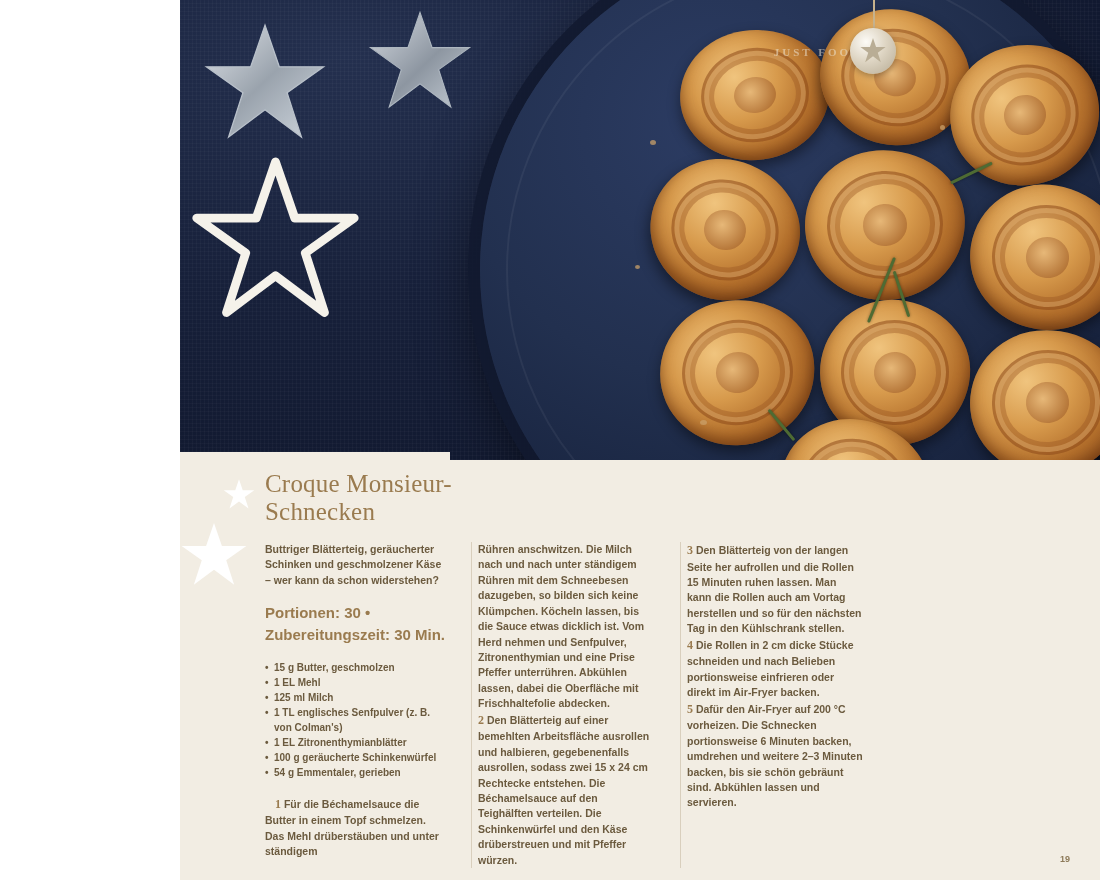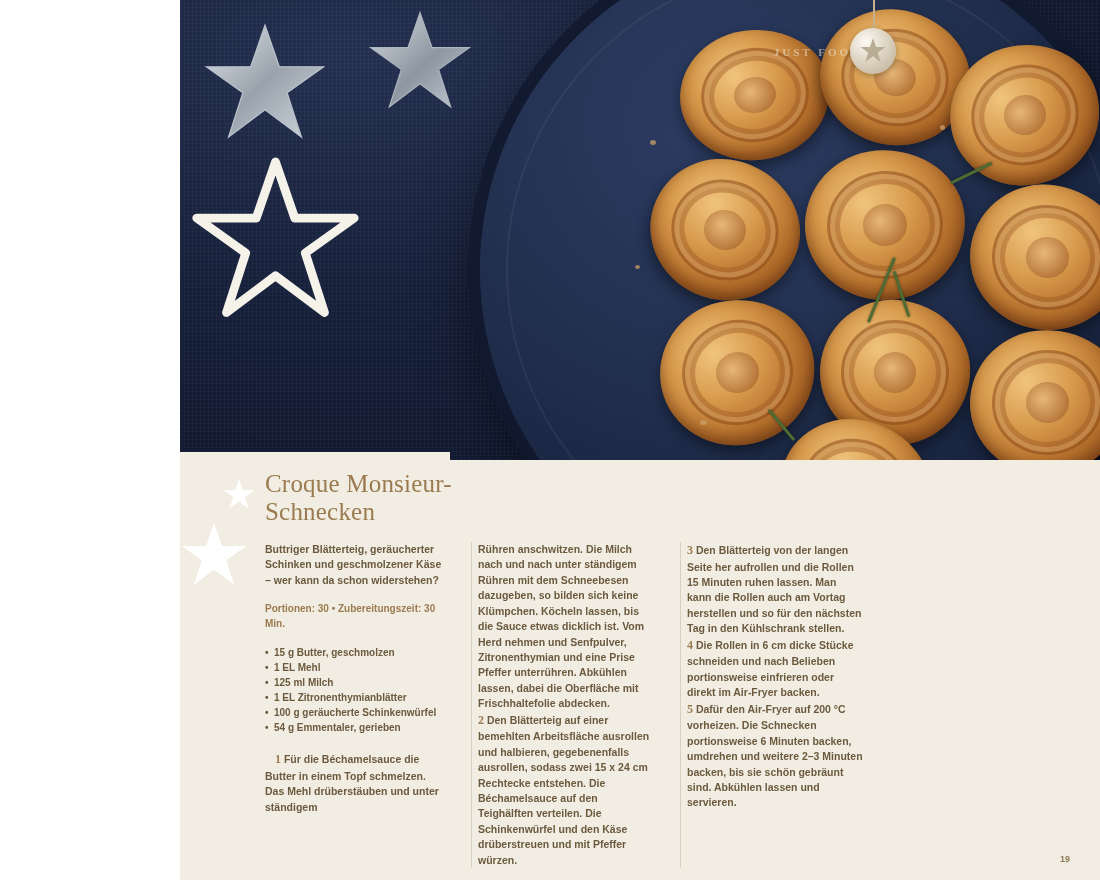--- a/index.html
+++ b/index.html
@@ -198,21 +198,21 @@
   .col.c3 { width: 176px; padding-left: 6px; border-left: 1px solid #d9cfbd; }
 
   .intro {
     font-size: 10.5px;
     line-height: 1.46;
     color: #6b5a3e;
     font-weight: bold;
     margin: 0 0 14px 0;
   }
   .meta {
-    font-size: 10px;
+    font-size: 15px;
     line-height: 1.46;
     color: #9a7b4f;
     font-weight: bold;
     margin: 0 0 14px 0;
   }
   .ing {
     list-style: none;
     margin: 0 0 16px 0;
     padding: 0;
   }
@@ -380,40 +380,41 @@
 
     <div class="columns">
 
       <div class="col c1">
         <p class="intro">Buttriger Blätterteig, geräucherter Schinken und geschmolzener Käse – wer kann da schon widerstehen?</p>
         <p class="meta">Portionen: 30 • Zubereitungszeit: 30 Min.</p>
         <ul class="ing">
           <li>15 g Butter, geschmolzen</li>
           <li>1 EL Mehl</li>
           <li>125 ml Milch</li>
+          <li>1 TL englisches Senfpulver (z. B. von Colman's)</li>
           <li>1 EL Zitronenthymianblätter</li>
           <li>100 g geräucherte Schinkenwürfel</li>
           <li>54 g Emmentaler, gerieben</li>
         </ul>
         <div class="steps">
           <p class="indent-first"><span class="stepnum">1</span> <span>Für die Béchamelsauce die Butter in einem Topf schmelzen. Das Mehl drüberstäuben und unter ständigem</span></p>
         </div>
       </div>
 
       <div class="col c2">
         <div class="steps">
           <p>Rühren anschwitzen. Die Milch nach und nach unter ständigem Rühren mit dem Schneebesen dazugeben, so bilden sich keine Klümpchen. Köcheln lassen, bis die Sauce etwas dicklich ist. Vom Herd nehmen und Senfpulver, Zitronenthymian und eine Prise Pfeffer unterrühren. Abkühlen lassen, dabei die Oberfläche mit Frischhaltefolie abdecken.</p>
           <p><span class="stepnum">2</span> <span>Den Blätterteig auf einer bemehlten Arbeitsfläche ausrollen und halbieren, gegebenenfalls ausrollen, sodass zwei 15 x 24 cm Rechtecke entstehen. Die Béchamelsauce auf den Teighälften verteilen. Die Schinkenwürfel und den Käse drüberstreuen und mit Pfeffer würzen.</span></p>
         </div>
       </div>
 
       <div class="col c3">
         <div class="steps">
           <p><span class="stepnum">3</span> <span>Den Blätterteig von der langen Seite her aufrollen und die Rollen 15 Minuten ruhen lassen. Man kann die Rollen auch am Vortag herstellen und so für den nächsten Tag in den Kühlschrank stellen.</span></p>
-          <p><span class="stepnum">4</span> <span>Die Rollen in 6 cm dicke Stücke schneiden und nach Belieben portionsweise einfrieren oder direkt im Air-Fryer backen.</span></p>
+          <p><span class="stepnum">4</span> <span>Die Rollen in 2 cm dicke Stücke schneiden und nach Belieben portionsweise einfrieren oder direkt im Air-Fryer backen.</span></p>
           <p><span class="stepnum">5</span> <span>Dafür den Air-Fryer auf 200 °C vorheizen. Die Schnecken portionsweise 6 Minuten backen, umdrehen und weitere 2–3 Minuten backen, bis sie schön gebräunt sind. Abkühlen lassen und servieren.</span></p>
         </div>
       </div>
 
     </div>
   </div>
 
   <div class="pagenum">19</div>
 
 </div>

